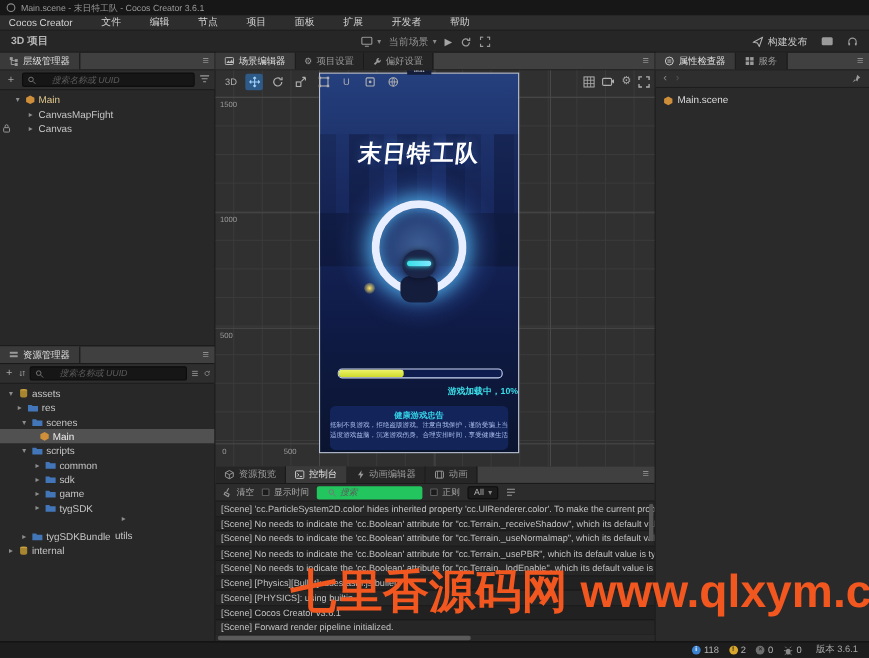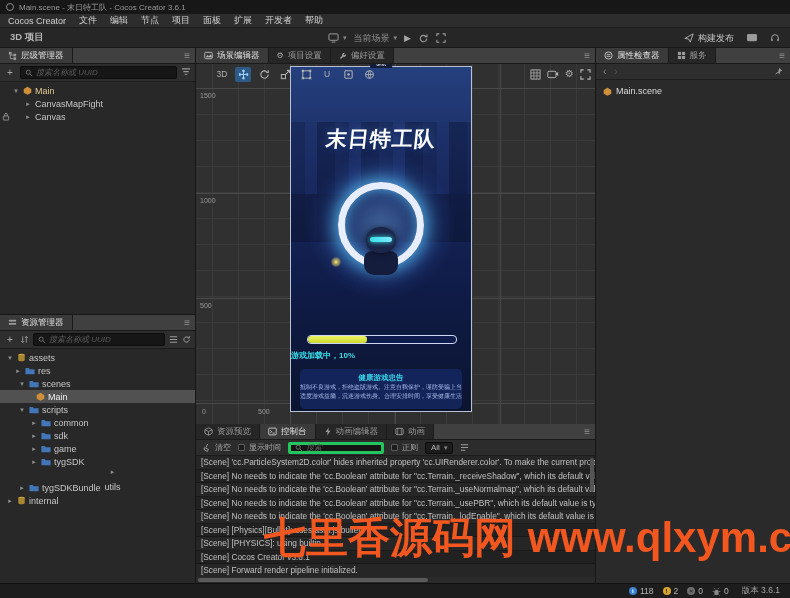--- a/index.html
+++ b/index.html
@@ -4,21 +4,21 @@
 <style>
   * { margin:0; padding:0; box-sizing:border-box; }
   html,body { width:790px; height:598px; overflow:hidden; background:#202020;
     font-family:"Liberation Sans","DejaVu Sans",sans-serif; color:#c4c4c4; }
   .app { position:relative; width:790px; height:598px; background:#242424; overflow:hidden; }
 
   
   .titlebar { height:14px; background:#171717; display:flex; align-items:center; gap:5px; padding:0 6px; }
   .app-ico { width:8px; height:8px; border-radius:50%; border:1px solid #8a8a8a; }
   .titletext { font-size:8px; color:#9a9a9a; white-space:nowrap; }
-  .menubar { height:14px; background:#2d2d2d; display:flex; align-items:center; gap:13px; padding:0 8px; border-bottom:1px solid #1c1c1c; }
+  .menubar { height:14px; background:#2d2d2d; display:flex; align-items:center; gap:26px; padding:0 8px; border-bottom:1px solid #1c1c1c; }
   .menubar span { font-size:9px; color:#d2d2d2; cursor:default; }
   .toolbar { position:relative; height:20px; background:#262626; border-bottom:1px solid #181818; display:flex; align-items:center; }
   .proj-label { font-size:9.5px; color:#b5b5b5; padding-left:10px; font-weight:bold; white-space:nowrap; }
   .tb-center { position:absolute; left:328px; top:0; height:20px; display:flex; align-items:center; gap:7px; }
   .tb-right { position:absolute; right:10px; top:0; height:20px; display:flex; align-items:center; gap:12px; }
   .tb-txt { font-size:9px; color:#8f8f8f; white-space:nowrap; }
   .caret { font-size:7px; color:#8a8a8a; }
   .tb-btn { display:flex; align-items:center; gap:4px; cursor:pointer; }
   .glyph { font-size:10px; color:#a5a5a5; line-height:1; }
   svg.i { display:block; }
@@ -29,41 +29,41 @@
   .centercol { width:400px; border-right:1px solid #161616; display:flex; flex-direction:column; background:#282828; }
   .rightcol { flex:1; background:#2a2a2a; display:flex; flex-direction:column; }
 
   .tabbar { height:16px; background:#404040; display:flex; align-items:stretch; border-bottom:1px solid #1a1a1a; flex:none; position:relative; }
   .tab { display:flex; align-items:center; gap:4px; padding:0 8px; font-size:8.5px; color:#9a9a9a; background:#262626; border-right:1px solid #1a1a1a; cursor:pointer; white-space:nowrap; }
   .tab.active { background:#3a3a3a; color:#e0e0e0; }
   .hamb { position:absolute; right:5px; top:2px; font-size:10px; color:#8f8f8f; cursor:pointer; }
 
   .ptoolbar { height:18px; display:flex; align-items:center; gap:4px; padding:0 4px; background:#2e2e2e; border-bottom:1px solid #1d1d1d; flex:none; }
   .mini-btn { font-size:10px; color:#a8a8a8; width:12px; text-align:center; cursor:pointer; line-height:1; }
-  .searchbox { flex:1; height:13px; background:#161616; border:1px solid #0d0d0d; border-radius:2px; display:flex; align-items:center; gap:3px; padding:0 4px; }
+  .searchbox { flex:1; height:13px; background:#161616; border:1px solid #0d0d0d; border-radius:2px; display:flex; align-items:center; gap:14px; padding:0 4px; }
   .searchbox input { flex:1; min-width:0; background:transparent; border:none; outline:none; color:#bbb; font-size:8px; font-style:italic; font-family:inherit; }
   .searchbox input::placeholder { color:#5c5c5c; }
 
   .tree { flex:1; overflow:hidden; padding-top:2px; position:relative; }
   .trow { position:relative; height:13px; display:flex; align-items:center; gap:3px; font-size:9px; color:#c6c6c6; cursor:pointer; white-space:nowrap; }
   .trow.sel { background:#515151; color:#efefef; }
   .tcaret { width:8px; font-size:7px; color:#8d8d8d; text-align:center; flex:none; }
   .gutter-lock { position:absolute; left:2px; top:2px; }
 
   
   .sceneview { position:relative; height:360px; flex:none; overflow:hidden;
     background-color:#303030;
     background-image:
       linear-gradient(#494949 1px, transparent 1px),
       linear-gradient(90deg,#494949 1px, transparent 1px),
       linear-gradient(#3a3a3a 1px, transparent 1px),
       linear-gradient(90deg,#3a3a3a 1px, transparent 1px);
     background-size:105px 105px,105px 105px,26px 26px,26px 26px;
     background-position:94px 24px,94px 24px,94px 24px,94px 24px; }
-  .scene-tools { position:absolute; top:0; left:12px; right:0; height:20px; display:flex; align-items:center; gap:5px; padding:0 6px; z-index:5; }
+  .scene-tools { position:absolute; top:0; left:0; right:0; height:20px; display:flex; align-items:center; gap:5px; padding:0 6px; z-index:5; }
   .stool { width:16px; height:15px; border-radius:2px; display:flex; align-items:center; justify-content:center; font-size:8.5px; color:#b0b0b0; cursor:pointer; }
   .stool.active { background:#2d5a86; color:#9fd2ff; }
   .scene-tools-right { position:absolute; top:0; right:4px; height:20px; display:flex; align-items:center; gap:6px; z-index:5; }
   .rlabel { position:absolute; font-size:7px; color:#9a9a9a; z-index:2; }
 
   .preview { position:absolute; left:94px; top:2px; width:182px; height:346px; border:1px solid #b9c2d4; z-index:3;
     background:linear-gradient(180deg,#25407e 0%,#17285e 34%,#101c49 62%,#0b142f 100%); overflow:visible; }
   .pv-label { position:absolute; top:-7px; left:50%; transform:translateX(-50%); background:#131c38; color:#e8e8e8; font-size:6px; padding:0 6px; line-height:8px; border-radius:2px 2px 0 0; }
   .pv-glow { position:absolute; left:50%; top:158px; width:150px; height:150px; transform:translate(-50%,-50%); border-radius:50%;
     background:radial-gradient(circle,rgba(120,180,255,.45) 0%,rgba(70,120,230,.22) 40%,transparent 70%); }
@@ -77,31 +77,31 @@
     border:7px solid #e7eeff; box-shadow:0 0 16px 4px rgba(90,200,255,.75), inset 0 0 12px rgba(90,200,255,.75); }
   .pv-ring::after { content:""; position:absolute; left:-14px; bottom:-6px; width:10px; height:10px; border-radius:50%;
     background:radial-gradient(circle,#ffe469 0%,rgba(255,210,60,.1) 75%); }
   .pv-char { position:absolute; left:50%; top:160px; transform:translateX(-50%); width:40px; height:52px; }
   .pv-head { width:30px; height:26px; margin:0 auto; background:#1b2548; border-radius:50% 50% 46% 46%; position:relative; box-shadow:0 0 6px rgba(0,0,0,.6); }
   .pv-head::after { content:""; position:absolute; left:4px; top:10px; width:22px; height:5px; border-radius:3px;
     background:linear-gradient(90deg,#38e0e8,#7fe9ff); box-shadow:0 0 5px #38e0e8; }
   .pv-body { width:34px; height:24px; margin:-2px auto 0; background:#151d3d; border-radius:8px 8px 10px 10px; }
   .pv-barwrap { position:absolute; left:16px; top:268px; width:150px; height:9px; border:1px solid #cdd7f5; border-radius:4px; background:#0e1c4e; overflow:hidden; }
   .pv-barfill { height:100%; background:linear-gradient(180deg,#eef56a,#ccd829); border-radius:3px; }
-  .pv-loadtext { position:absolute; top:283px; width:100%; text-align:left; font-size:8px; font-weight:bold; color:#3adee8; }
+  .pv-loadtext { position:absolute; top:283px; width:100%; text-align:right; font-size:8px; font-weight:bold; color:#3adee8; }
   .pv-notice { position:absolute; left:9px; right:9px; top:302px; height:40px; background:rgba(20,38,94,.9); border-radius:5px; padding-top:4px; }
   .pv-notice-title { text-align:center; font-size:7.5px; font-weight:bold; color:#35d3e8; }
   .pv-notice-line { text-align:center; font-size:6px; color:#a9bdea; line-height:9px; white-space:nowrap; overflow:hidden; }
 
   
   .console { flex:1; display:flex; flex-direction:column; background:#232323; min-height:0; }
   .con-tools { height:16px; flex:none; display:flex; align-items:center; gap:7px; padding:0 6px; background:#2c2c2c; border-bottom:1px solid #1b1b1b; }
   .con-lbl { font-size:8px; color:#a8a8a8; white-space:nowrap; }
   .checkbox { width:7px; height:7px; border:1px solid #5c5c5c; border-radius:1px; background:#1c1c1c; }
-  .con-search { width:96px; height:12px; background:#141414; border:3px solid #22c55e; border-radius:2px; display:flex; align-items:center; gap:3px; padding:0 4px; }
+  .con-search { width:96px; height:12px; background:#141414; border:6px solid #22c55e; border-radius:2px; display:flex; align-items:center; gap:3px; padding:0 4px; }
   .con-search input { flex:1; min-width:0; background:transparent; border:none; outline:none; color:#bbb; font-size:8px; font-style:italic; font-family:inherit; }
   .con-search input::placeholder { color:#5c5c5c; }
   .con-select { height:12px; background:#1c1c1c; border:1px solid #0c0c0c; border-radius:2px; display:flex; align-items:center; gap:4px; padding:0 5px; font-size:8px; color:#b5b5b5; cursor:pointer; }
   .logs { flex:1; overflow:hidden; position:relative; background:#1f1f1f; }
   .log-row { height:13.5px; line-height:13.5px; font-size:8.3px; color:#c2c2c2; padding:0 5px; white-space:nowrap; overflow:hidden; border-bottom:1px solid rgba(0,0,0,.25); }
   .log-row:nth-child(odd) { background:#262626; }
   .log-row:nth-child(even) { background:#212121; }
   .vscroll { position:absolute; right:1px; top:2px; width:4px; height:34px; background:#555; border-radius:2px; }
   .hscroll { height:6px; flex:none; background:#2a2a2a; position:relative; }
   .hscroll .thumb { position:absolute; left:2px; top:1px; width:230px; height:4px; background:#5a5a5a; border-radius:2px; }

